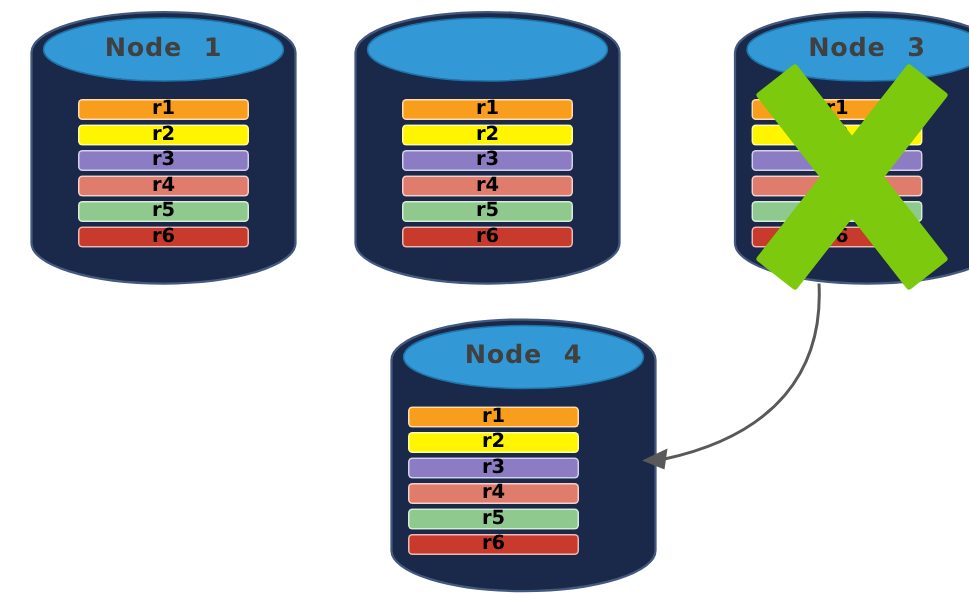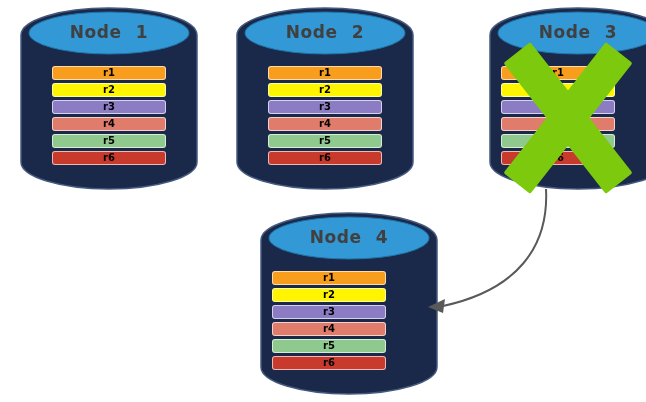--- a/index.html
+++ b/index.html
@@ -47,21 +47,21 @@
     display: flex;
     flex-direction: column;
     gap: 3px;
   }
   .row-bar {
     box-sizing: border-box;
     height: 14px;
     border-radius: 3px;
     border: 1px solid rgba(255,255,255,0.65);
     font-weight: bold;
-    font-size: 10px;
+    font-size: 13px;
     line-height: 12px;
     text-align: center;
     color: #000000;
   }
   .x-cross {
     position: absolute;
     left: 48px;
     top: 45px;
     width: 102px;
     height: 131px;
@@ -104,21 +104,20 @@
       <div class="row-bar" style="background-color: rgb(143, 201, 142);">r5</div>
       <div class="row-bar" style="background-color: rgb(200, 58, 43);">r6</div>
     </div>
   </div>
 
   <div class="node node-2">
     <svg class="cyl-svg" viewBox="0 0 178 184">
       <path d="M1,28 A88,27 0 0 1 177,28 L177,155 A88,27 0 0 1 1,155 Z" stroke-width="1.5" fill="#1A2849" stroke="#44597F"></path>
       <ellipse cx="89" cy="26" rx="80" ry="21" stroke-width="1" fill="#3399D6" stroke="#1E74A8"></ellipse>
     </svg>
-    <div class="node-label">Node 2</div>
     <div class="rows">
       <div class="row-bar" style="background-color: rgb(249, 157, 28);">r1</div>
       <div class="row-bar" style="background-color: rgb(255, 245, 0);">r2</div>
       <div class="row-bar" style="background-color: rgb(139, 124, 195);">r3</div>
       <div class="row-bar" style="background-color: rgb(224, 124, 108);">r4</div>
       <div class="row-bar" style="background-color: rgb(143, 201, 142);">r5</div>
       <div class="row-bar" style="background-color: rgb(200, 58, 43);">r6</div>
     </div>
   </div>
 

